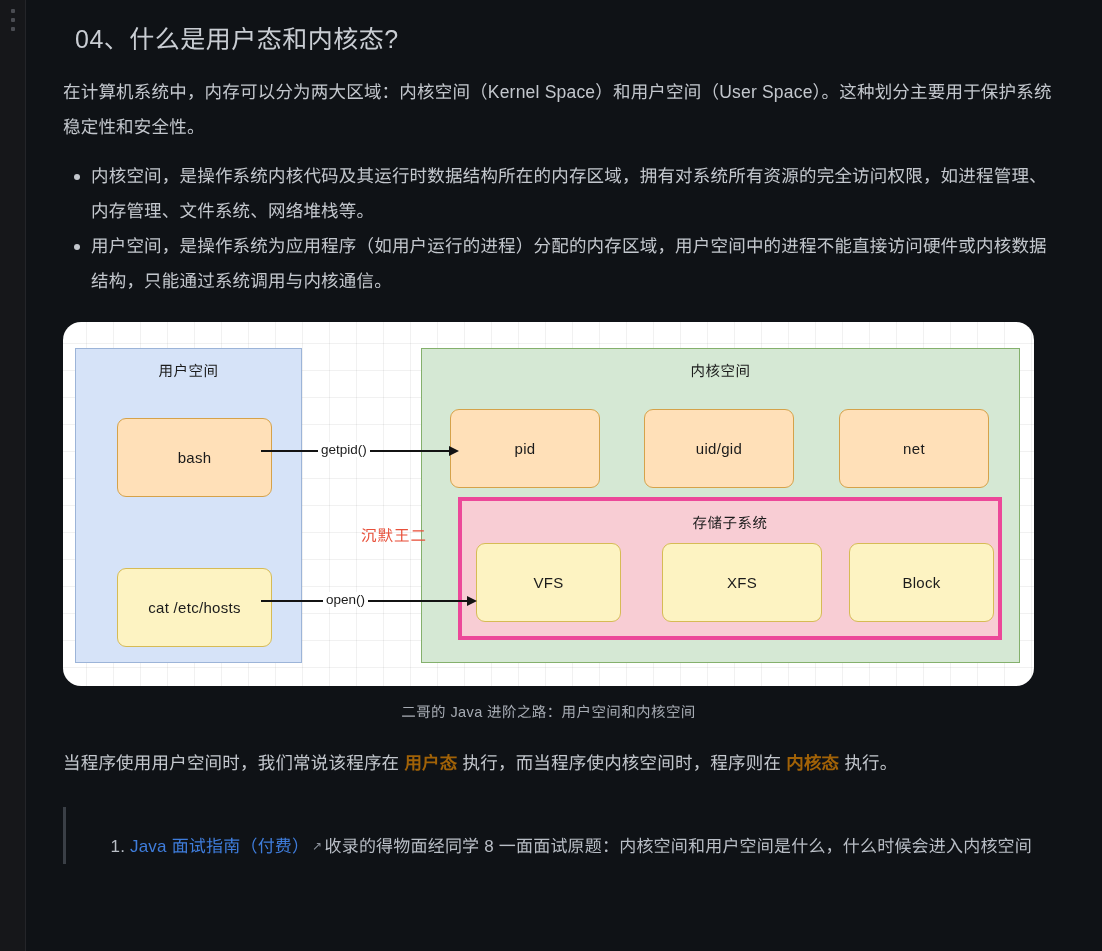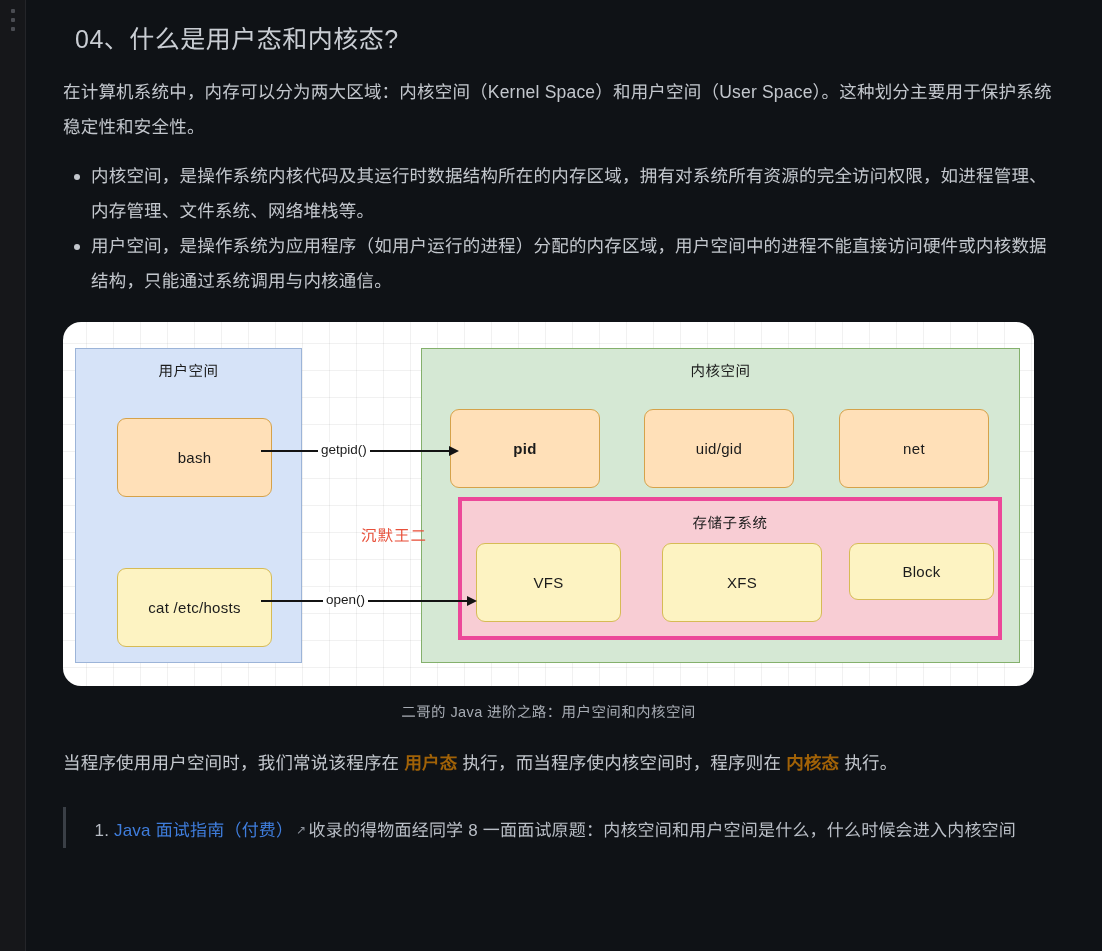--- a/index.html
+++ b/index.html
@@ -191,26 +191,26 @@
     background: #ffe0b8;
     border: 1.5px solid #d5a24a;
   }
   .node.yellow {
     background: #fdf3c2;
     border: 1.5px solid #d6bb55;
   }
 
   .n-bash      { left: 41px;  top: 69px;  width: 155px; height: 79px; }
   .n-cat       { left: 41px;  top: 219px; width: 155px; height: 79px; }
-  .n-pid       { left: 28px;  top: 60px;  width: 150px; height: 79px; font-weight: bold; }
+  .n-pid       { left: 28px;  top: 60px;  width: 150px; height: 79px; }
   .n-uidgid    { left: 222px; top: 60px;  width: 150px; height: 79px; }
   .n-net       { left: 417px; top: 60px;  width: 150px; height: 79px; }
   .n-vfs       { left: 14px;  top: 42px;  width: 145px; height: 79px; }
   .n-xfs       { left: 200px; top: 42px;  width: 160px; height: 79px; }
-  .n-block     { left: 387px; top: 42px;  width: 145px; height: 57px; }
+  .n-block     { left: 387px; top: 42px;  width: 145px; height: 79px; }
 
   
   .arrow-line {
     position: absolute;
     height: 1.6px;
     background: #131313;
   }
   .arrow-head {
     position: absolute;
     width: 0; height: 0;
@@ -254,21 +254,21 @@
     letter-spacing: 0.4px;
   }
 
   
   .quote-block {
     margin-top: 26px;
     border-left: 3px solid #3a3f46;
     padding: 6px 0 0 20px;
   }
   ol.ref-list {
-    margin: 0;
+    margin: 16px;
     padding-left: 28px;
     list-style: decimal;
     color: #a9aeb6;
   }
   ol.ref-list > li {
     font-size: 17px;
     line-height: 35px;
     color: #b9bec6;
     letter-spacing: 0.2px;
   }

